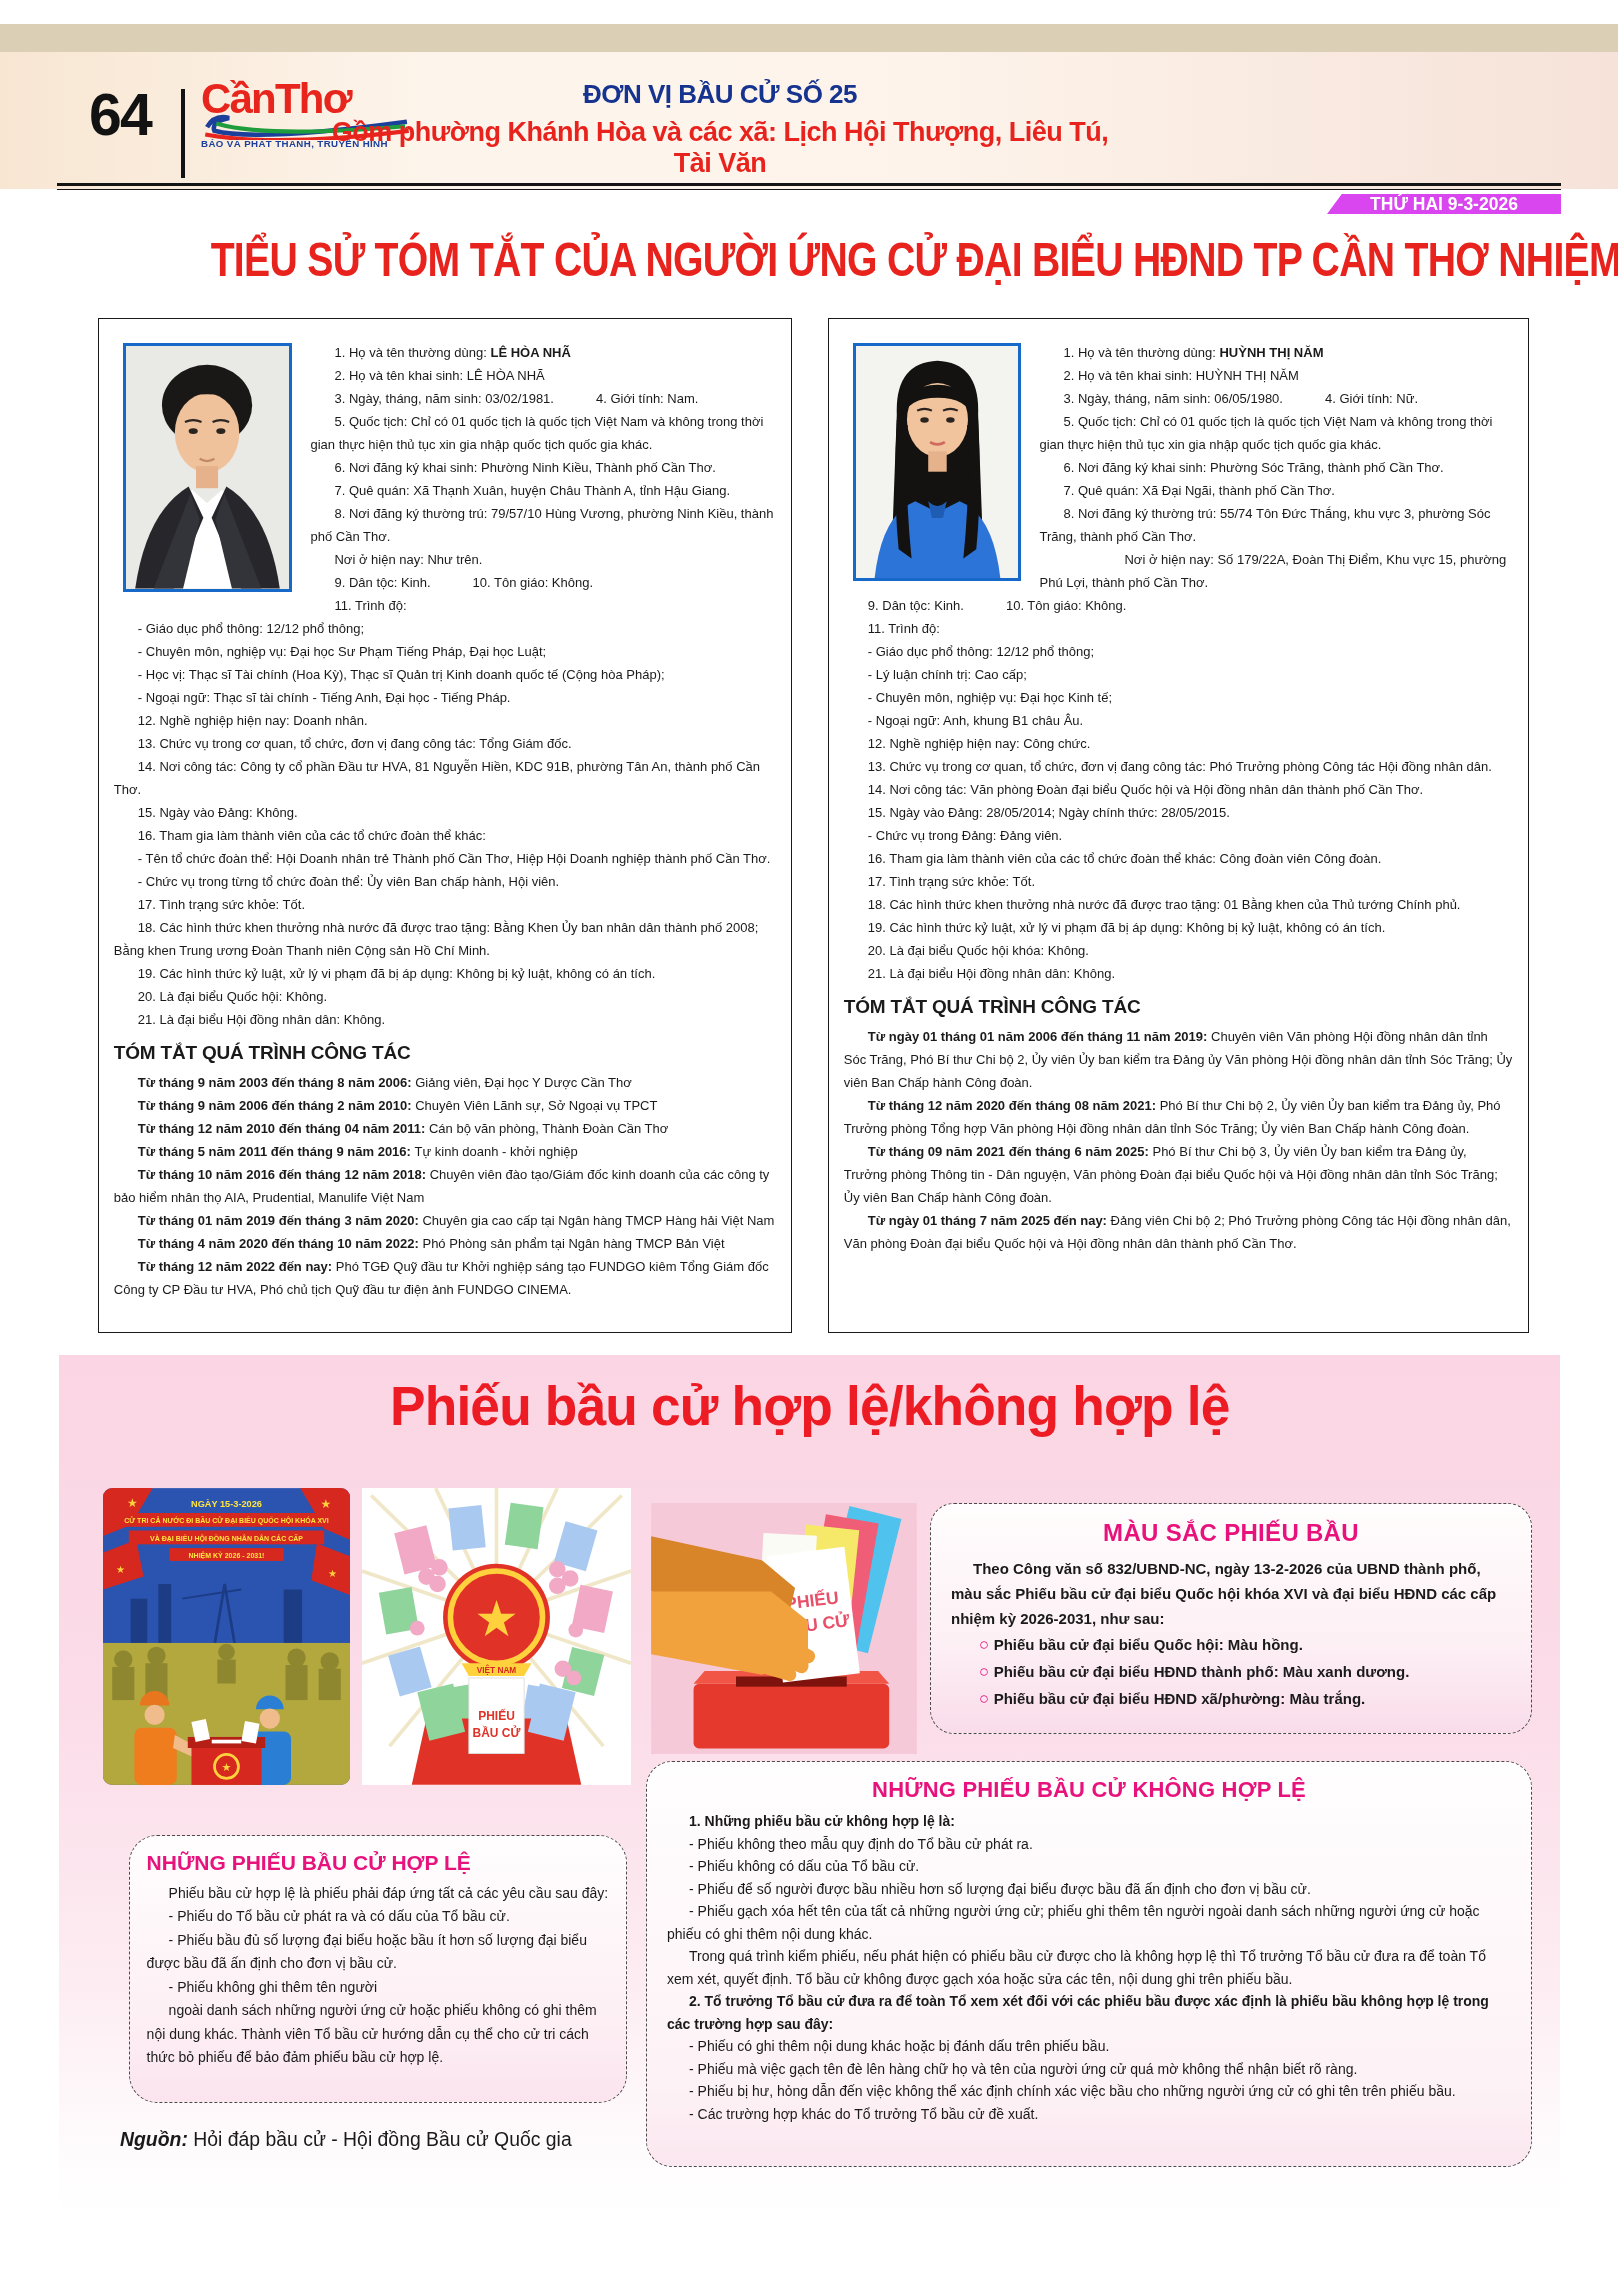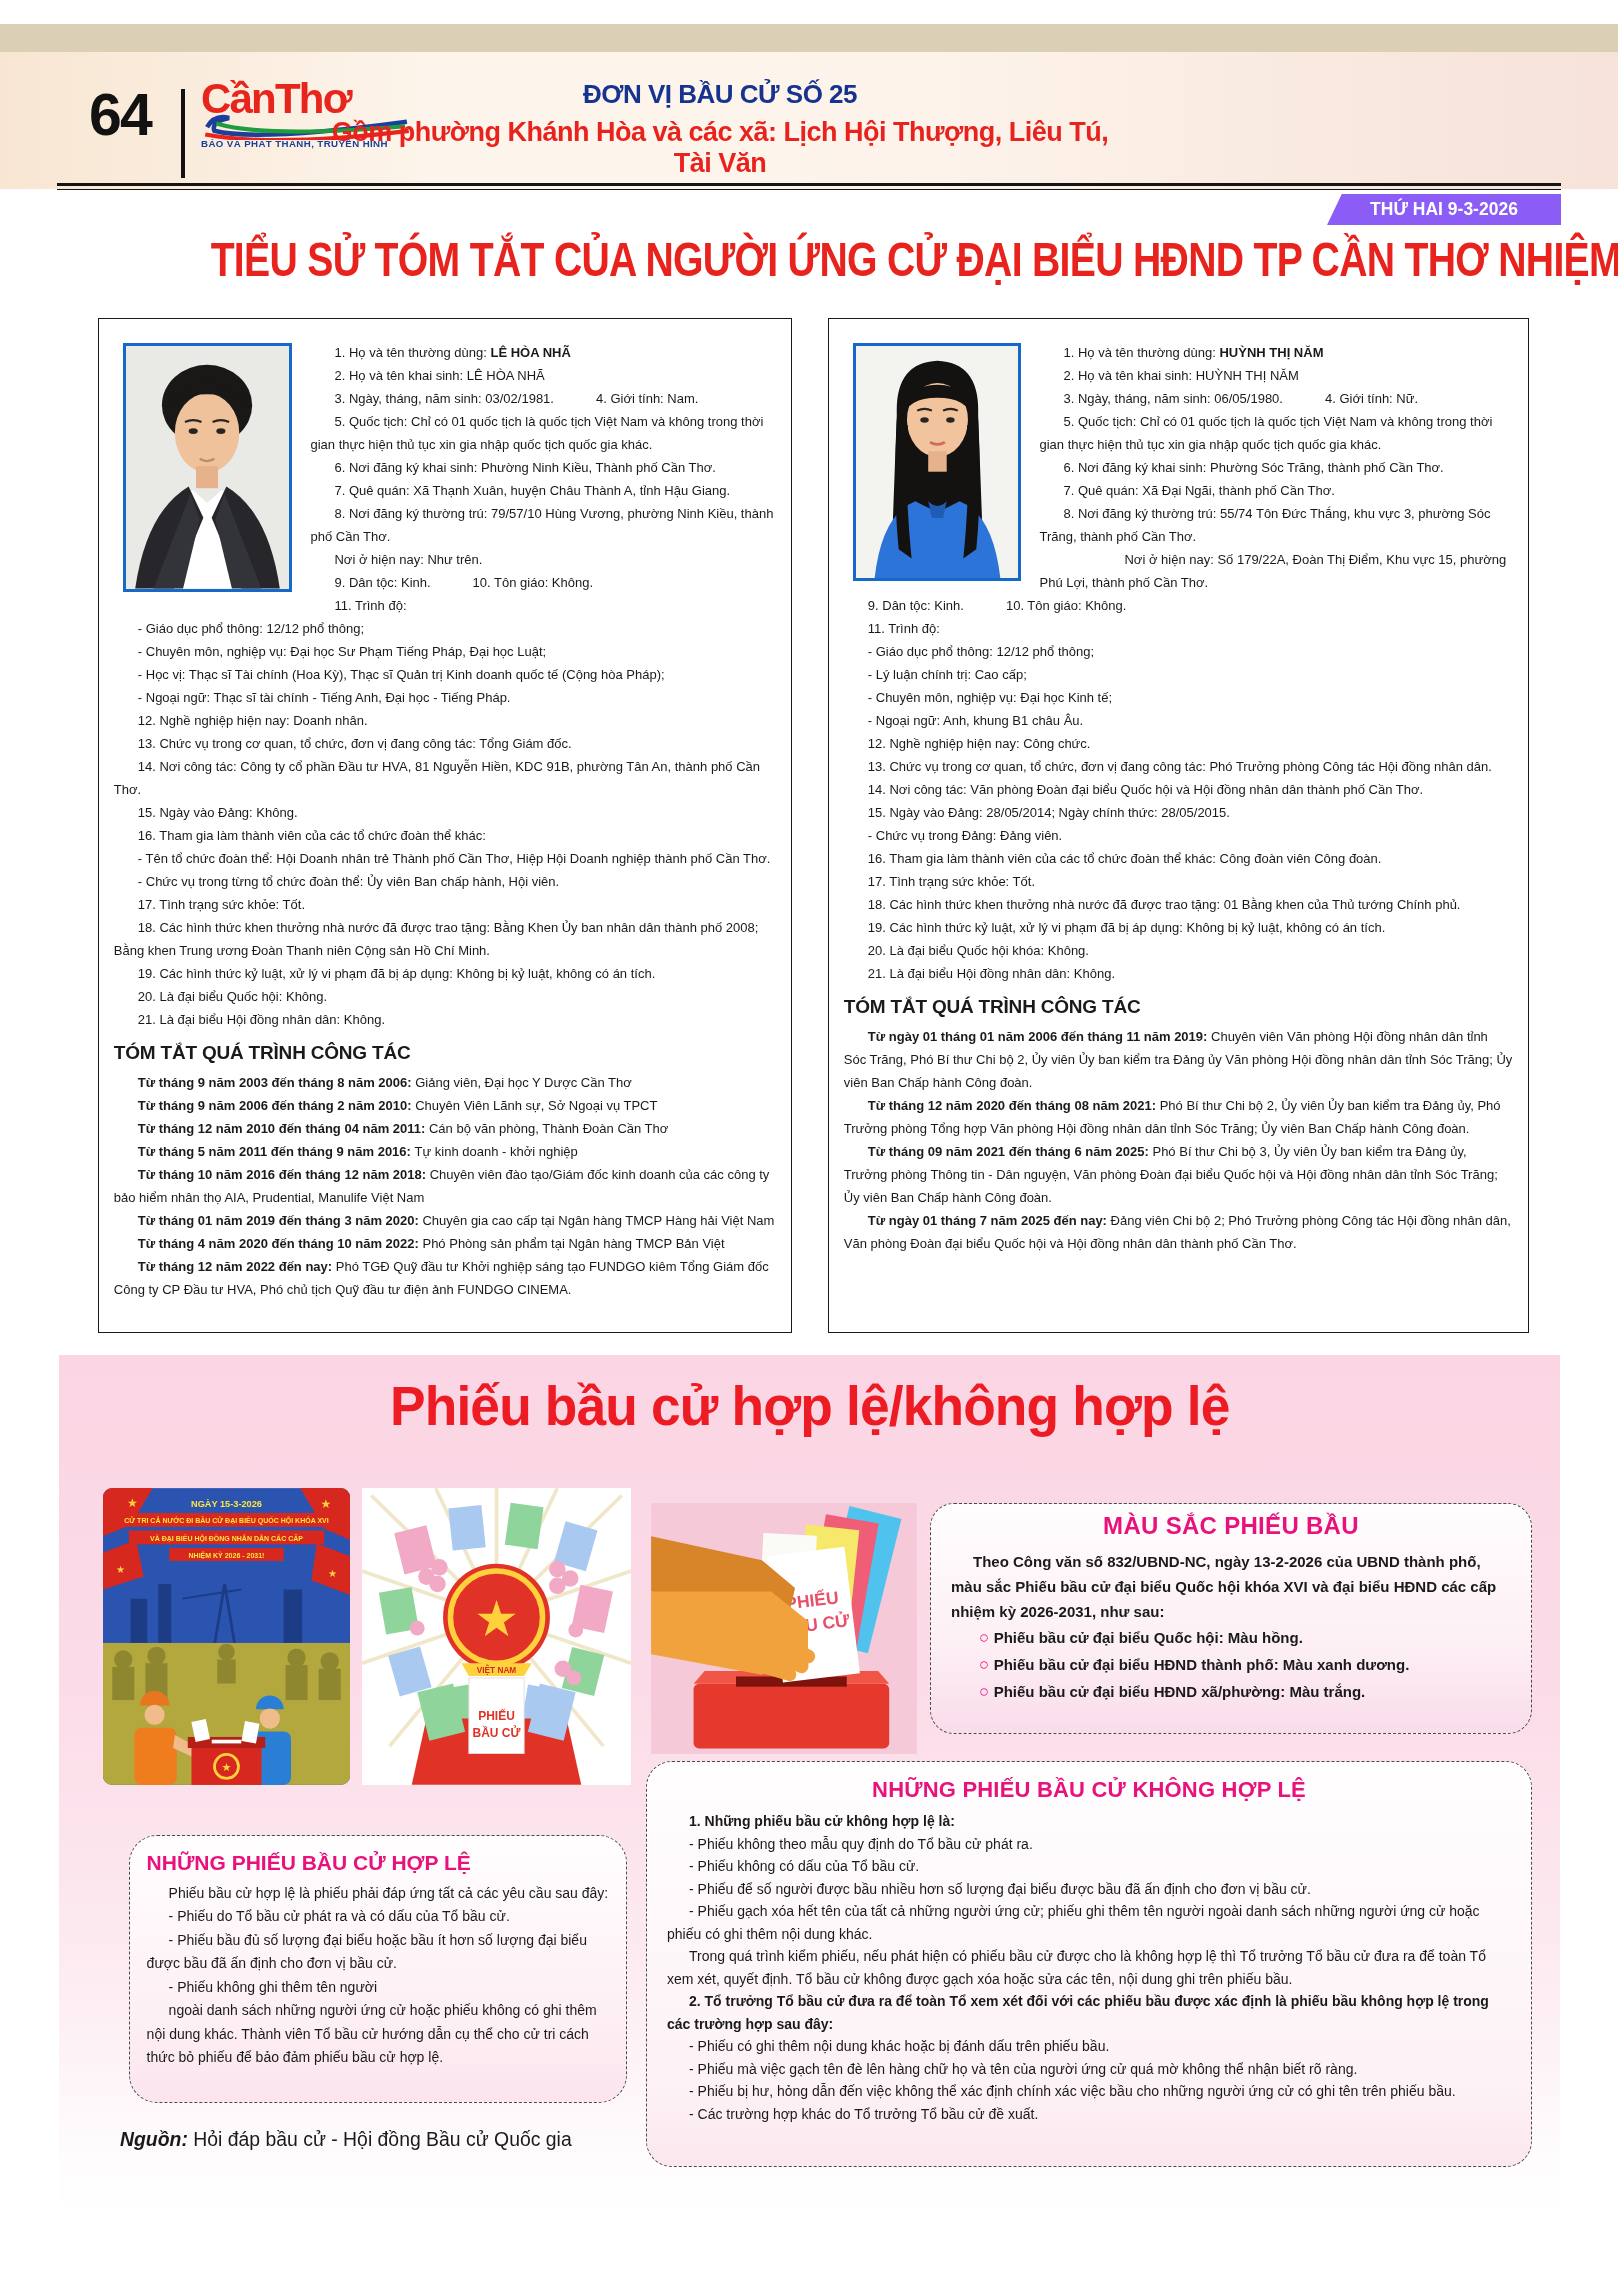--- a/index.html
+++ b/index.html
@@ -13,21 +13,21 @@
   .pagediv{position:absolute;left:181px;top:89px;width:3.7px;height:89px;background:#121212;}
   .logo{position:absolute;left:201px;top:78px;width:231px;}
   .logo-name{font-size:42px;font-weight:900;color:#e8251d;letter-spacing:-1.8px;line-height:42px;}
   .logo-swoosh{display:block;margin-top:-13px;}
   .logo-cap{font-size:9.7px;font-weight:bold;color:#1b3f9b;letter-spacing:0.4px;margin-top:-1.8px;}
   .head-center{position:absolute;left:314px;top:79px;width:812px;text-align:center;}
   .unit1{font-size:26px;font-weight:900;color:#16338f;letter-spacing:-0.5px;}
   .unit2{font-size:27px;font-weight:900;color:#e8231d;margin-top:7.4px;letter-spacing:-0.5px;}
   .rule{position:absolute;left:57px;top:183px;width:1504px;height:2.8px;
         border-top:3.7px solid #151515;border-bottom:0.9px solid #151515;}
-  .datebar{position:absolute;left:1327px;top:194px;width:234px;height:31px;background:#8b5cf6;
+  .datebar{position:absolute;left:1327px;top:194px;width:234px;height:20px;background:#d946ef;
            clip-path:polygon(14.8px 0,100% 0,100% 100%,0 100%);
            color:#fff;font-size:17.5px;font-weight:bold;display:flex;align-items:center;justify-content:center;}
   .main-title{position:absolute;left:0;top:231px;width:1619px;text-align:center;white-space:nowrap;}
   .main-title span{display:inline-block;transform:scaleX(.80);transform-origin:center;
                    font-size:49px;font-weight:900;color:#e8231d;letter-spacing:-0.9px;}
   
   .cand{position:absolute;top:318px;height:1015px;border:1.8px solid #1a1a1a;background:#fff;
         padding:22px 14.8px 0 14.8px;box-sizing:border-box;}
   .cand1{left:98px;width:694px;}
   .cand2{left:828px;width:701px;}
@@ -43,21 +43,21 @@
   .pink{position:absolute;left:59px;top:1355px;width:1501px;height:860px;
         background:linear-gradient(180deg,#fbd5e3 0%,#fbdce8 40%,#fdecf2 72%,#fefbfc 92%,#ffffff 100%);}
   .pink-title{position:absolute;left:0;top:18.5px;width:1501px;text-align:center;white-space:nowrap;}
   .pink-title span{display:inline-block;transform:scaleX(.97);font-size:55px;font-weight:900;color:#ed1c24;letter-spacing:-0.9px;}
   .poster{position:absolute;overflow:hidden;}
   .p1{left:44px;top:133px;width:247px;height:297px;border-radius:9.2px;}
   .p2{left:303px;top:133px;width:269px;height:297px;background:#fff;}
   .p3{left:592px;top:148px;width:266px;height:251px;}
   .infobox{position:absolute;border:1.8px dashed #4a4a4a;box-sizing:border-box;}
   .colorbox{left:871px;top:148px;width:602px;height:231px;border-radius:24px;
-            background:linear-gradient(180deg,#fffdfd 0%,#fdf0f5 60%,#f9dcea 100%);padding:6px 20px;}
+            background:linear-gradient(180deg,#fffdfd 0%,#fdf0f5 60%,#f9dcea 100%);padding:13px 20px;}
   .colorbox h3{margin:1.8px 0 9.2px 0;text-align:center;font-size:24px;font-weight:900;color:#e8127c;letter-spacing:0.3px;}
   .colorbox .line{margin:0;font-size:15px;font-weight:bold;line-height:25px;text-indent:22px;}
   .colorbox .items .line{line-height:27px;text-indent:28px;font-weight:bold;}
   .ring{color:#e8127c;font-weight:900;font-size:16.6px;}
   .validbox{left:70px;top:480px;width:498px;height:268px;border-radius:28px;
             background:linear-gradient(180deg,#fffefe 0%,#fdeff4 70%,#fbe4ee 100%);padding:11px 16.6px;}
   .validbox h3{margin:3.7px 0 7.4px 0;text-align:left;font-size:21px;font-weight:900;color:#e8127c;}
   .validbox .line{margin:0;font-size:14px;line-height:23.4px;text-indent:22px;}
   .invalidbox{left:587px;top:406px;width:886px;height:406px;border-radius:26px;
             background:linear-gradient(180deg,#fffefe 0%,#fdf2f6 80%,#fbe7ef 100%);padding:9.2px 20px;}

